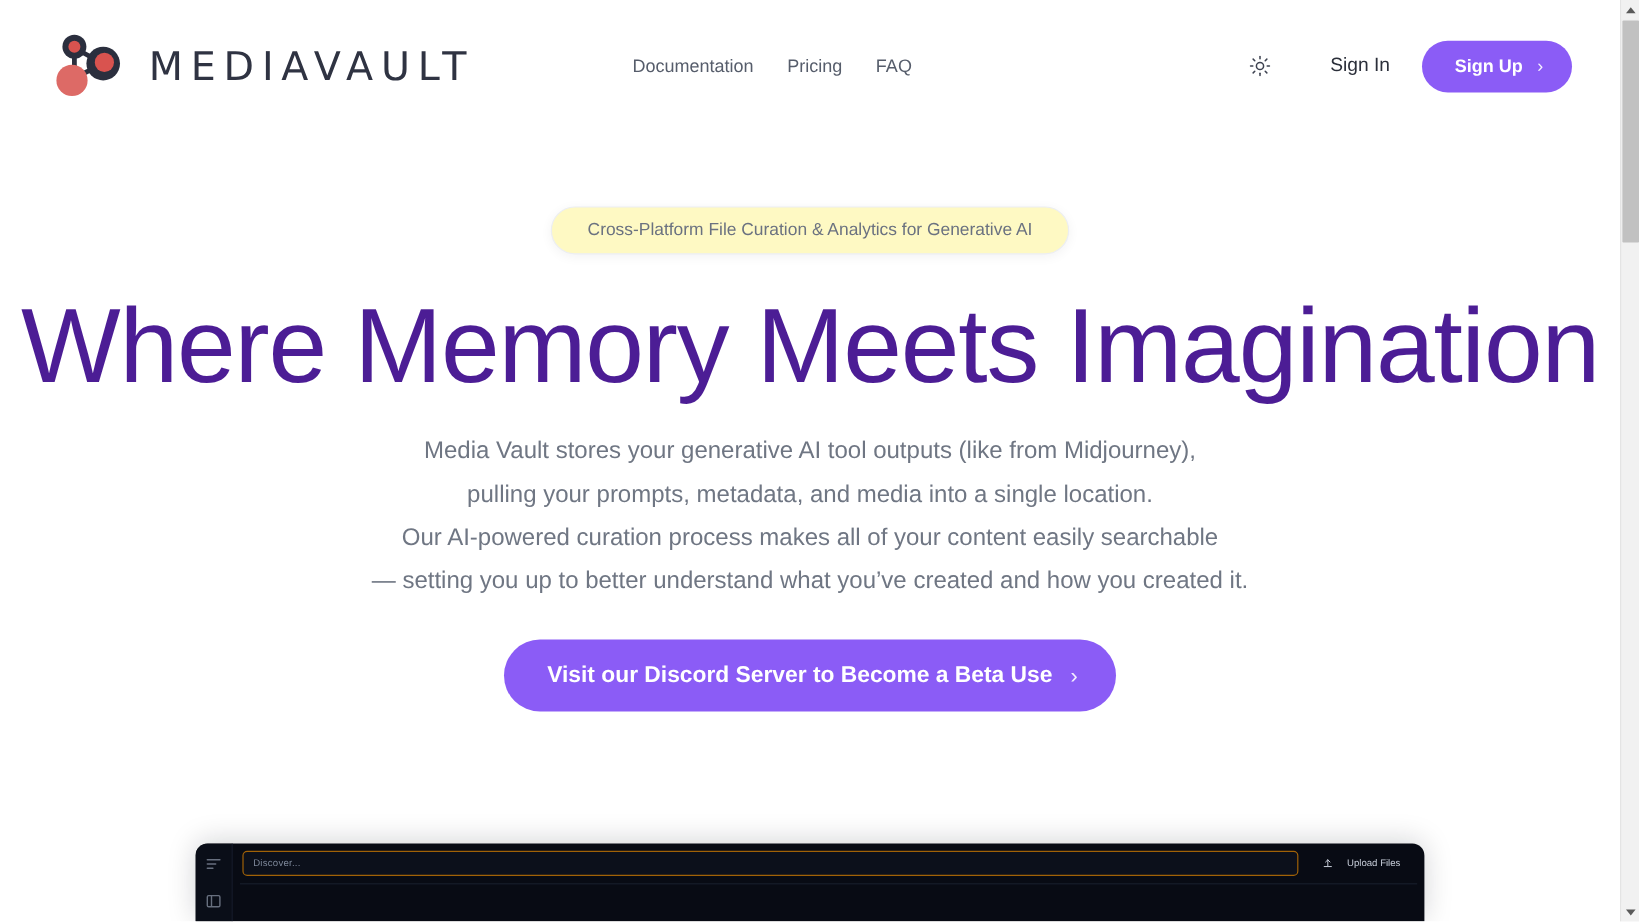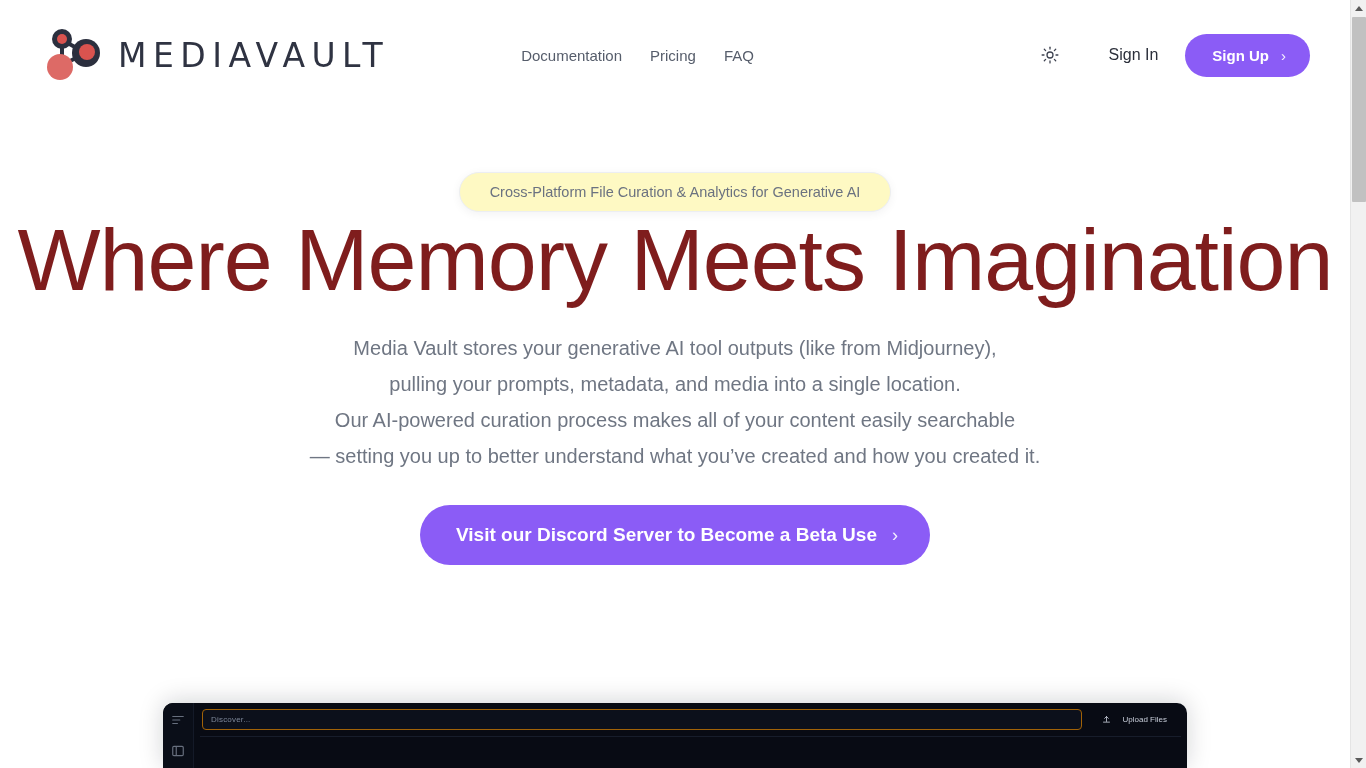--- a/index.html
+++ b/index.html
@@ -33,21 +33,21 @@
     height: 110px;
     display: flex;
     align-items: center;
     padding: 0 0 0 40px;
     background: #ffffff;
   }
 
   .brand {
     display: flex;
     align-items: center;
-    gap: 12px;
+    gap: 18px;
     cursor: pointer;
     justify-content: flex-end;
   }
 
   .brand-mark { width: 66px; height: 62px; display: block; flex: none; }
 
   .brand-word {
     font-size: 33px;
     font-weight: 500;
     letter-spacing: 6.5px;
@@ -129,24 +129,25 @@
     border: 1px solid #eceef2;
     border-radius: 999px;
     padding: 11px 30px;
     font-size: 14.5px;
     color: #6b7280;
     box-shadow: 0 2px 10px rgba(20,24,40,.055);
     white-space: nowrap;
   }
 
   .headline {
+    margin-top: 28px;
     font-size: 88px;
     line-height: 1.08;
     font-weight: 300;
-    color: #7f1d1d;
+    color: #4c1d95;
     letter-spacing: -1px;
     white-space: nowrap;
   }
 
   .subtitle {
     margin-top: 23px;
     font-size: 20px;
     line-height: 36px;
     color: #6f7683;
     font-weight: 400;

